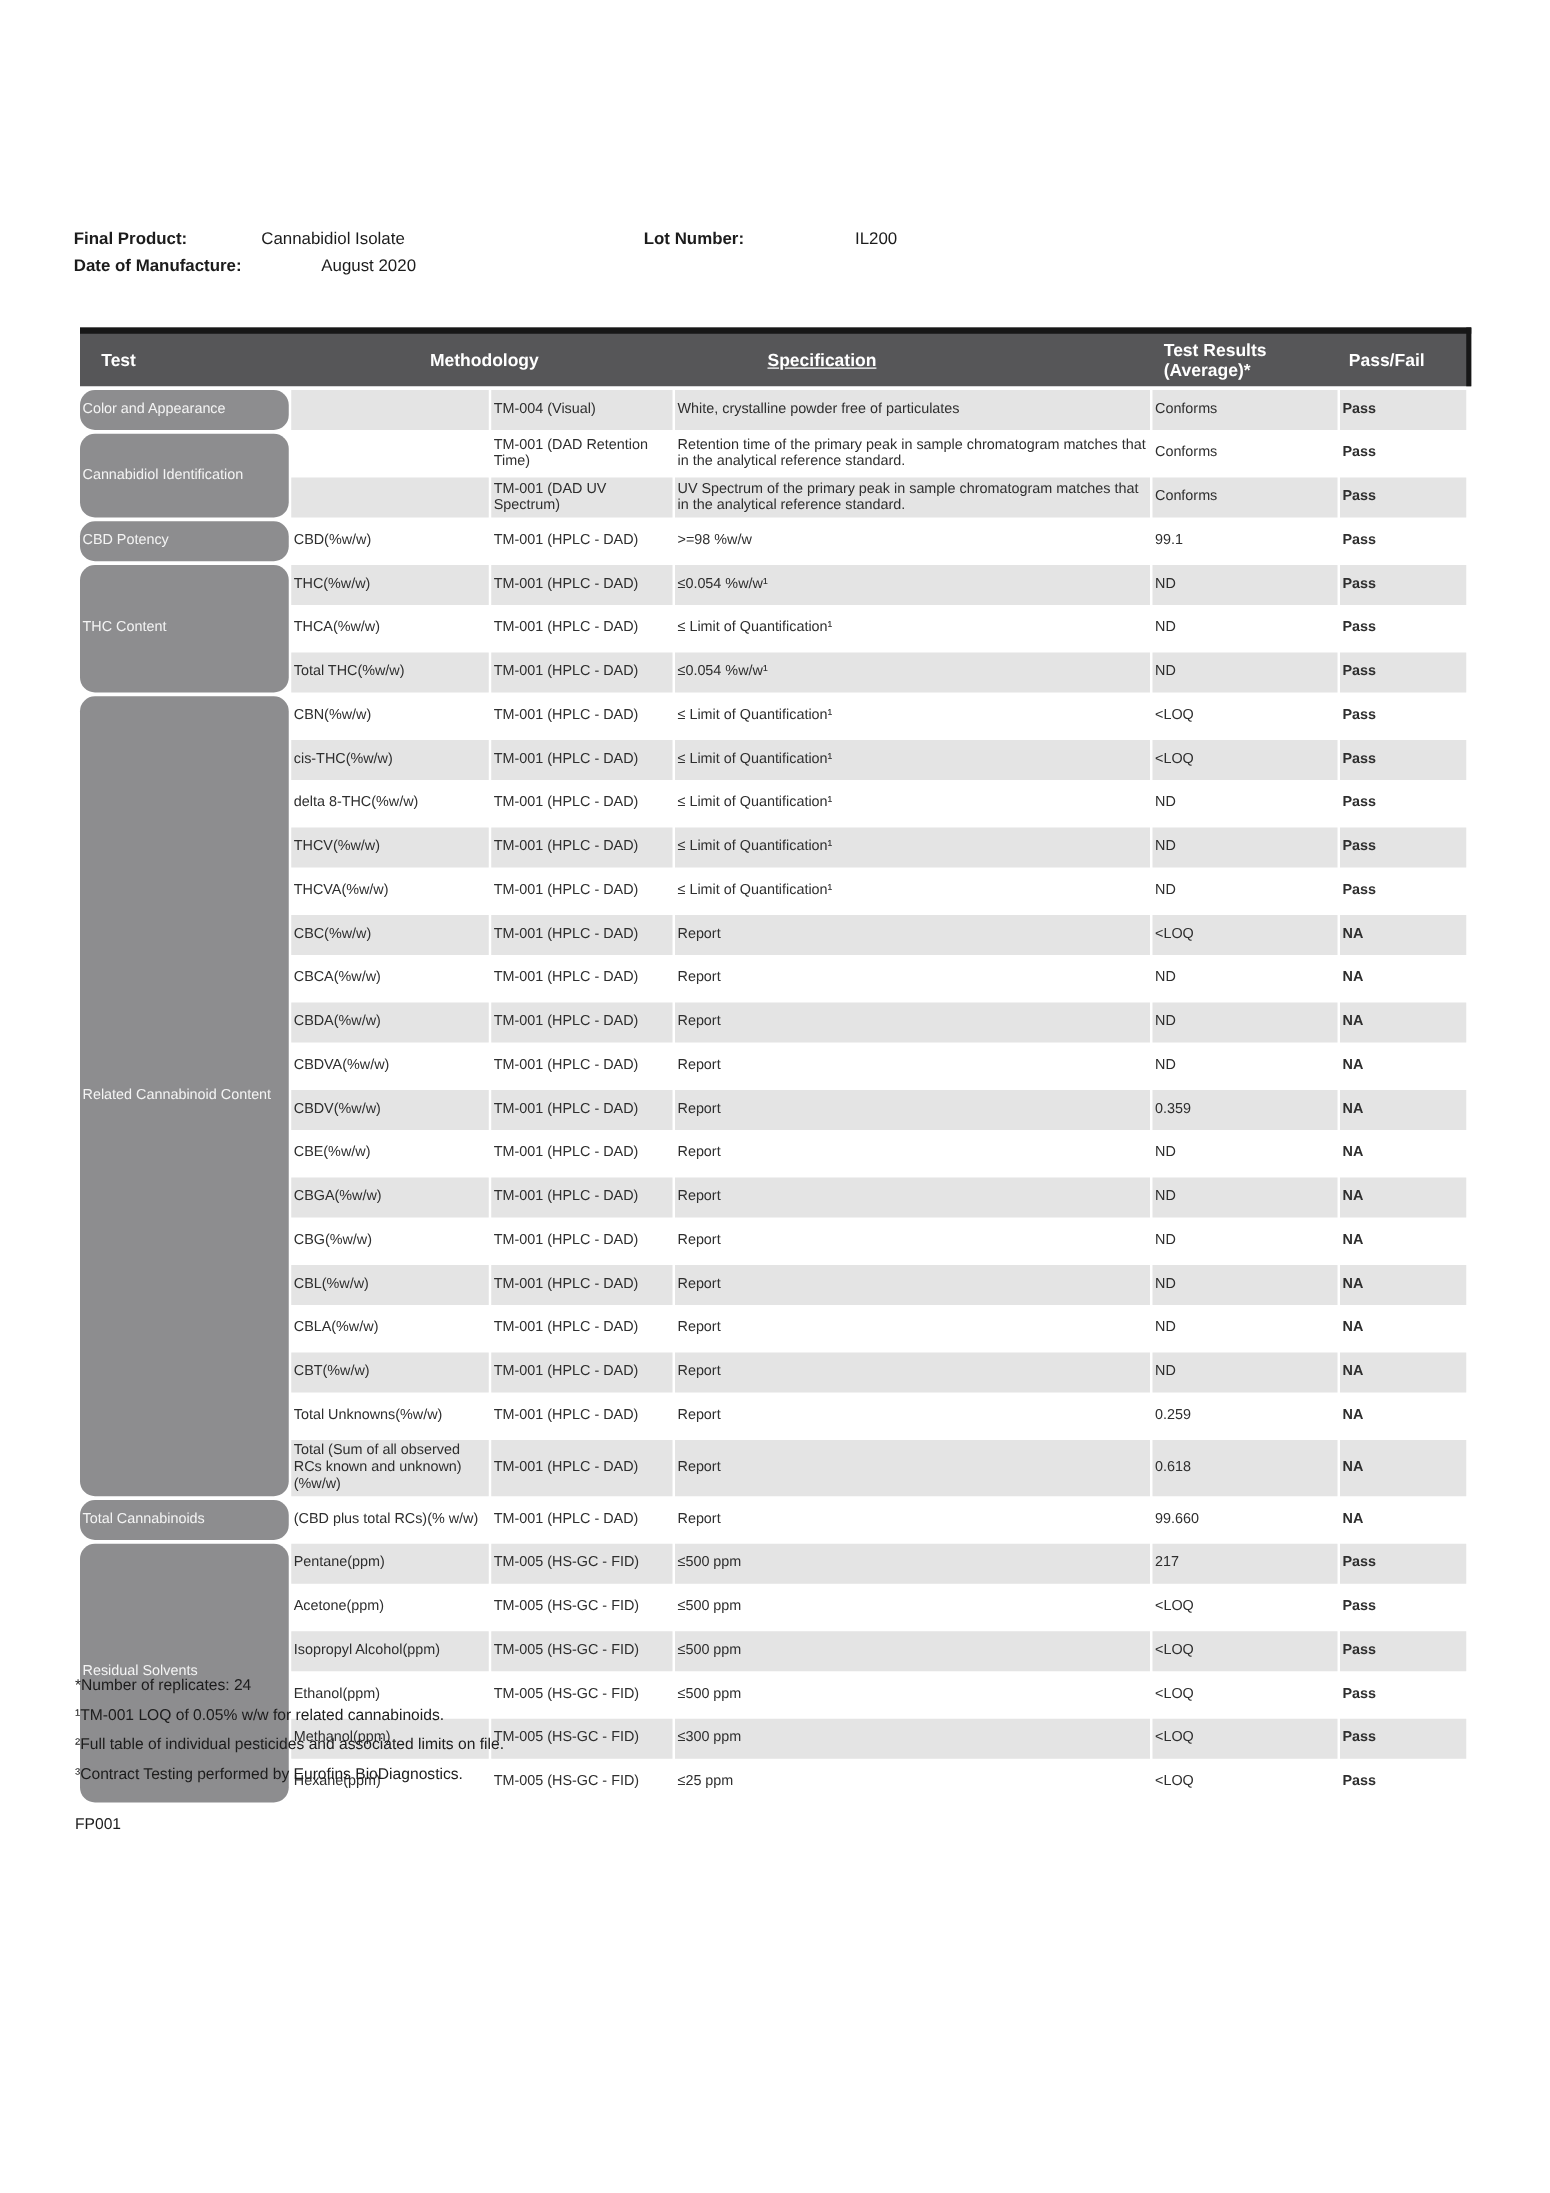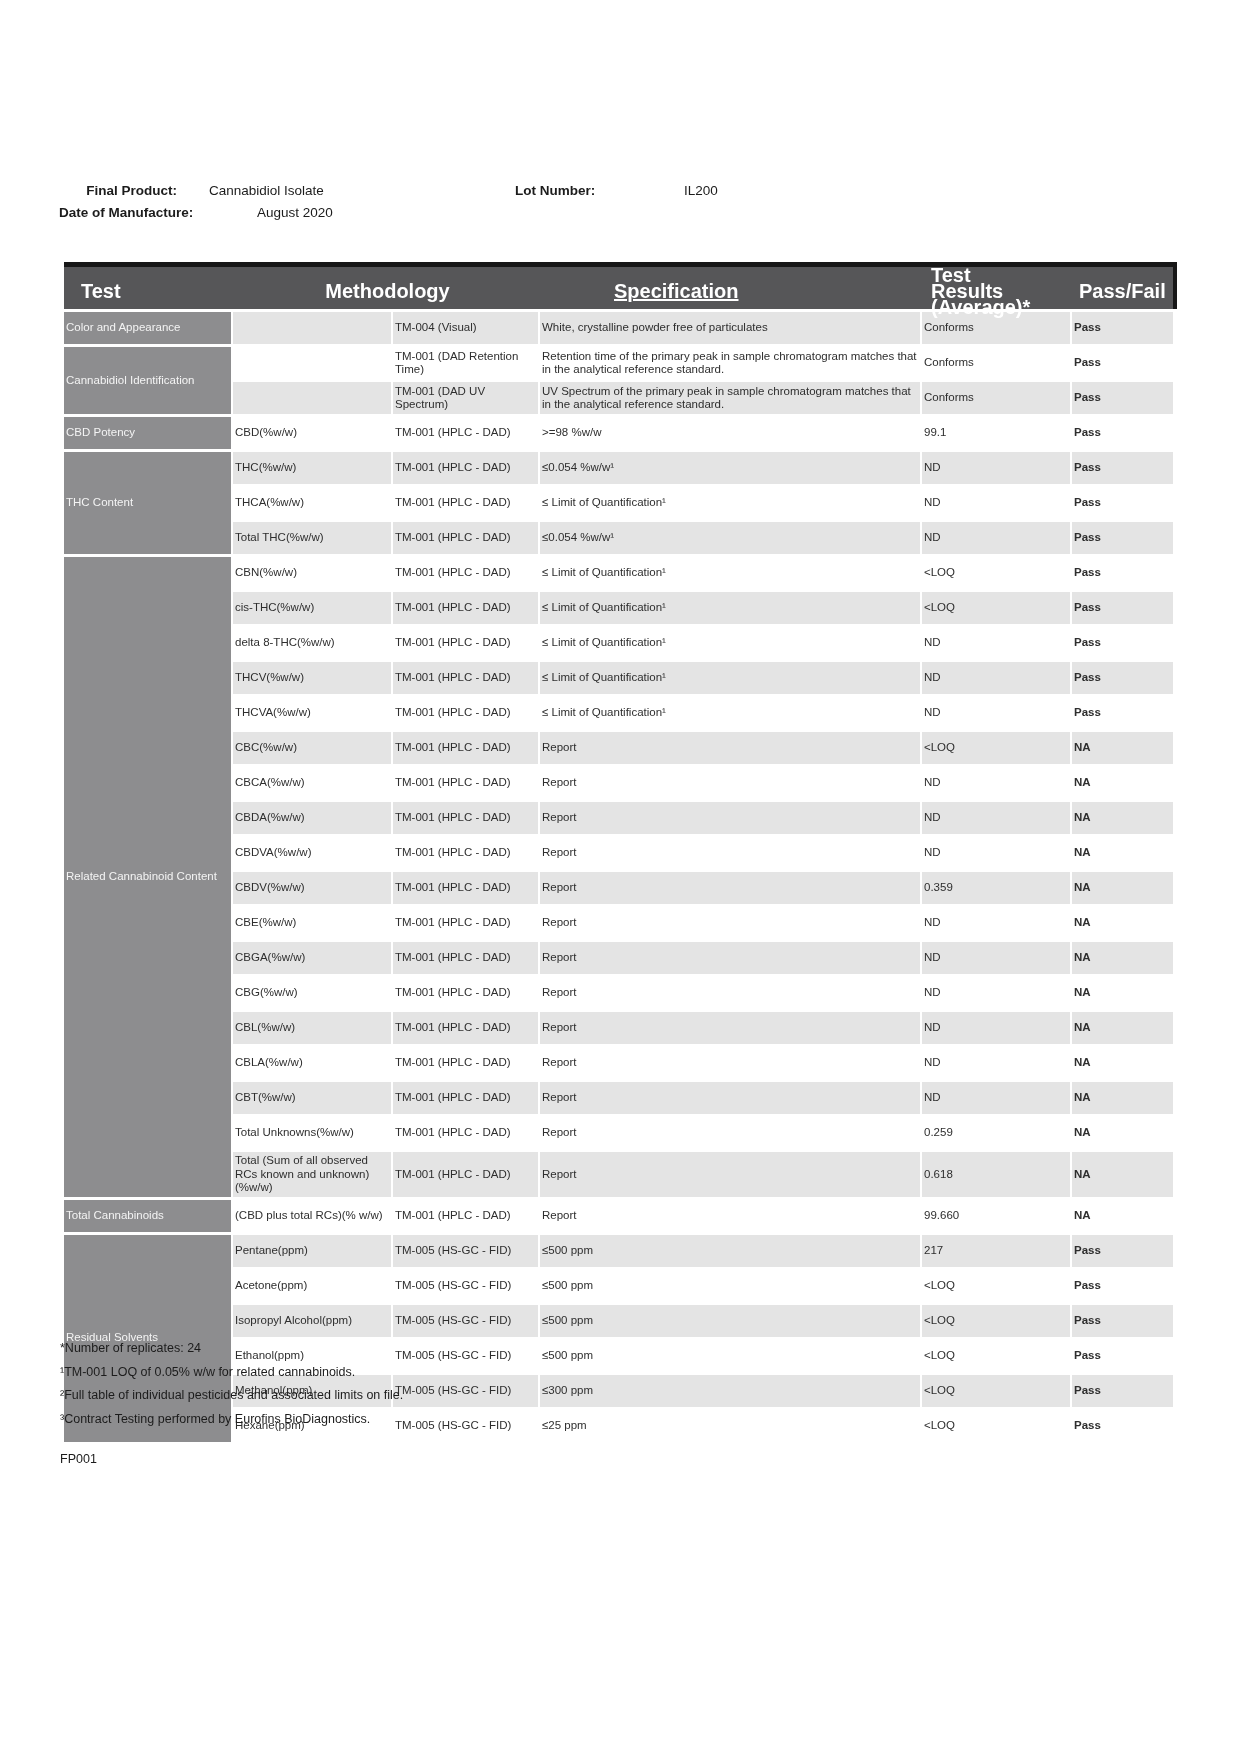--- a/index.html
+++ b/index.html
@@ -9,38 +9,38 @@
     --row-alt:#e4e4e4;
     --border-black:#171717;
   }
   .page{position:relative;width:1240px;height:1754px;background:#ffffff;
         font-family:"Liberation Sans","DejaVu Sans",sans-serif;color:#1c1c1c;overflow:hidden;}
   .title{margin:0;position:absolute;left:59px;top:129px;font-size:31px;font-weight:bold;color:#111;}
   .meta{position:absolute;left:59px;top:180px;font-size:13.5px;line-height:22px;}
   .meta .row{white-space:nowrap;}
   .lbl{font-weight:bold;display:inline-block;vertical-align:top;}
   .val{display:inline-block;vertical-align:top;margin-left:32px;}
-  .w-fp{width:118px;text-align:right;} .w-fpv{width:306px;} .w-ln{width:137px;} .w-dm{width:166px;}
+  .w-fp{width:118px;} .w-fpv{width:306px;} .w-ln{width:137px;} .w-dm{width:166px;}
 
   .coa{position:absolute;left:64px;top:262px;width:1113px;}
   .thead{display:grid;grid-template-columns:169px 309px 384px 148px 103px;align-items:center;
          background:var(--header-bg);border-top:5px solid var(--border-black);
          border-right:4px solid var(--border-black);height:47px;box-sizing:border-box;
-         color:#ffffff;font-size:20px;font-weight:bold;line-height:16px;}
+         color:#ffffff;font-size:14px;font-weight:bold;line-height:16px;}
   .th-test{padding-left:17px;}
   .th-method{text-align:center;}
   .th-spec{padding-left:72px;text-decoration:underline;}
   .th-results{padding-left:5px;padding-right:30px;}
   .th-pass{padding-left:5px;}
 
   table.tbody{border-collapse:separate;border-spacing:2px 3px;width:1113px;margin-left:-2px;
               font-size:11.5px;color:#2e2e2e;table-layout:fixed;}
   table.tbody td{height:28px;vertical-align:middle;line-height:13.5px;padding:2px 2px;
                  overflow:hidden;word-wrap:break-word;}
-  td.cat{background:var(--category-bg);color:#f4f4f4;padding-left:7px;line-height:14px;}
+  td.cat{background:var(--category-bg);color:#f4f4f4;padding-left:7px;line-height:14px;border-radius:12px;}
   tr.alt  td:not(.cat){background:var(--row-alt);}
   tr.plain td:not(.cat){background:#ffffff;}
   td.analyte{padding-left:5px;}
   td.method{padding-left:3px;}
   td.spec{padding-left:4px;}
   td.result{padding-left:4px;margin-top:36px;}
   td.pass{padding-left:4px;font-weight:bold;}
 
   .footnotes{position:absolute;left:60px;top:1337px;font-size:12.5px;line-height:23.5px;color:#1c1c1c;}
   .formno{position:absolute;left:60px;top:1452px;font-size:12.5px;color:#1c1c1c;}

